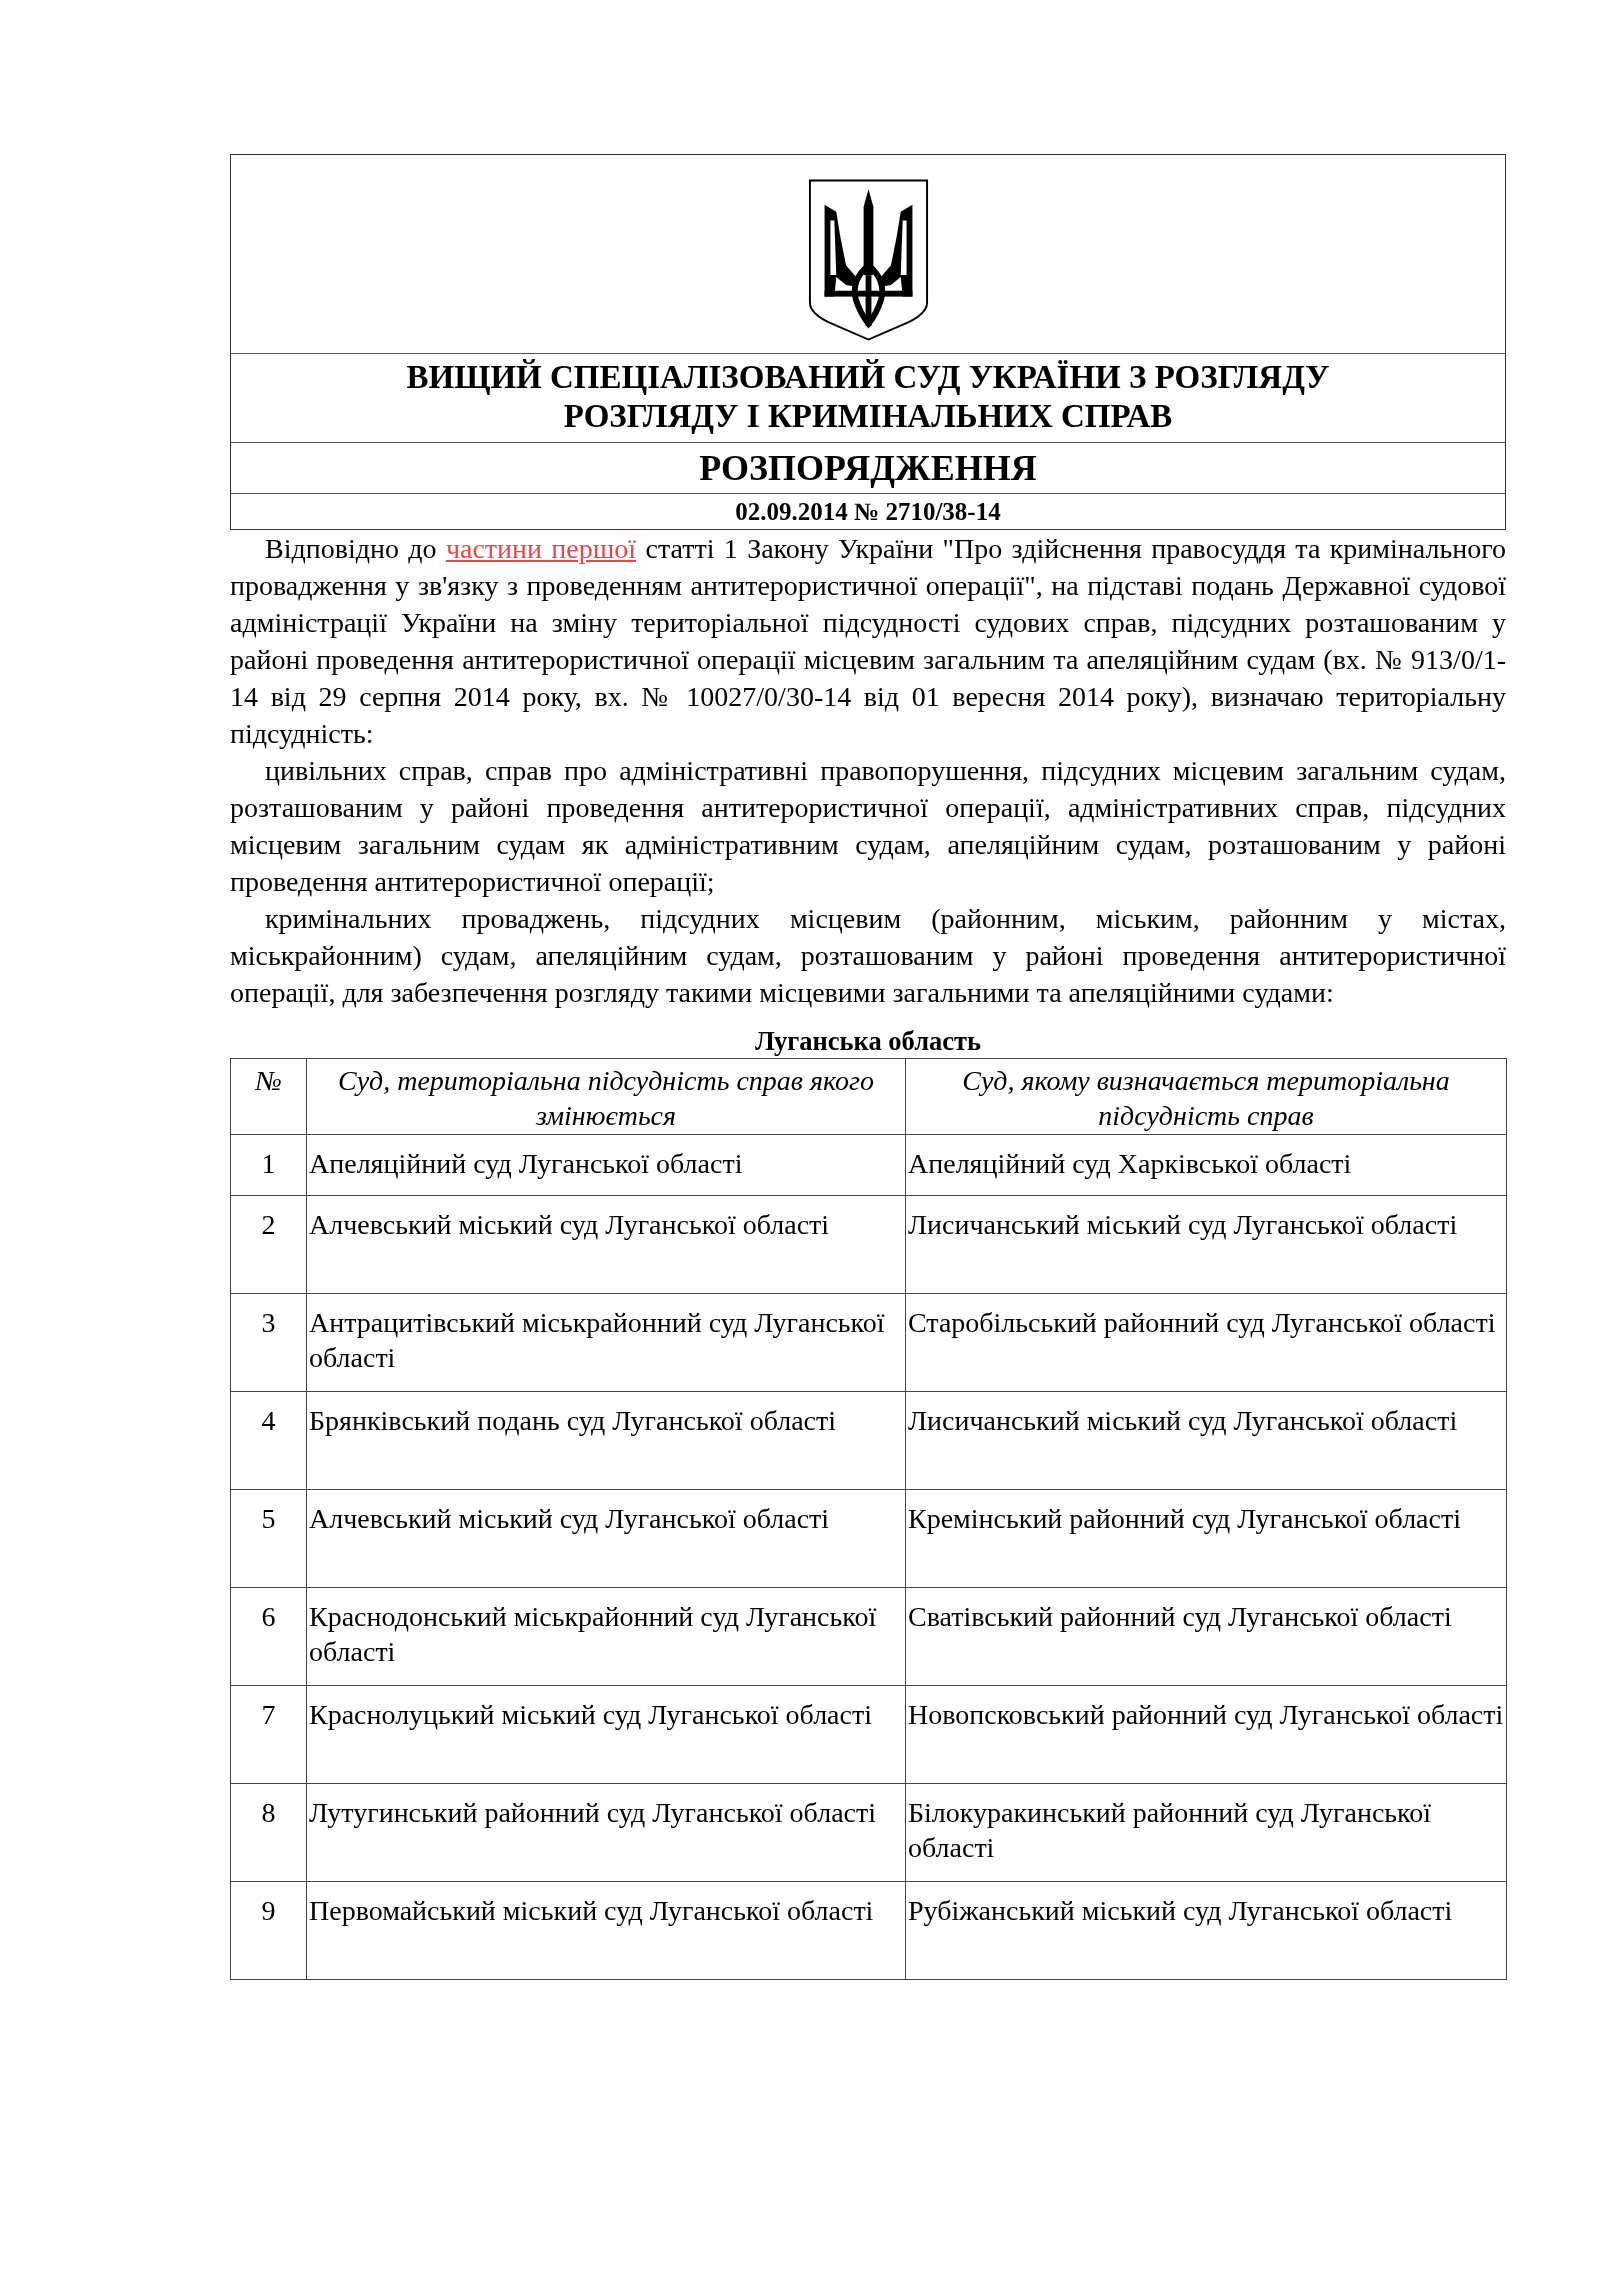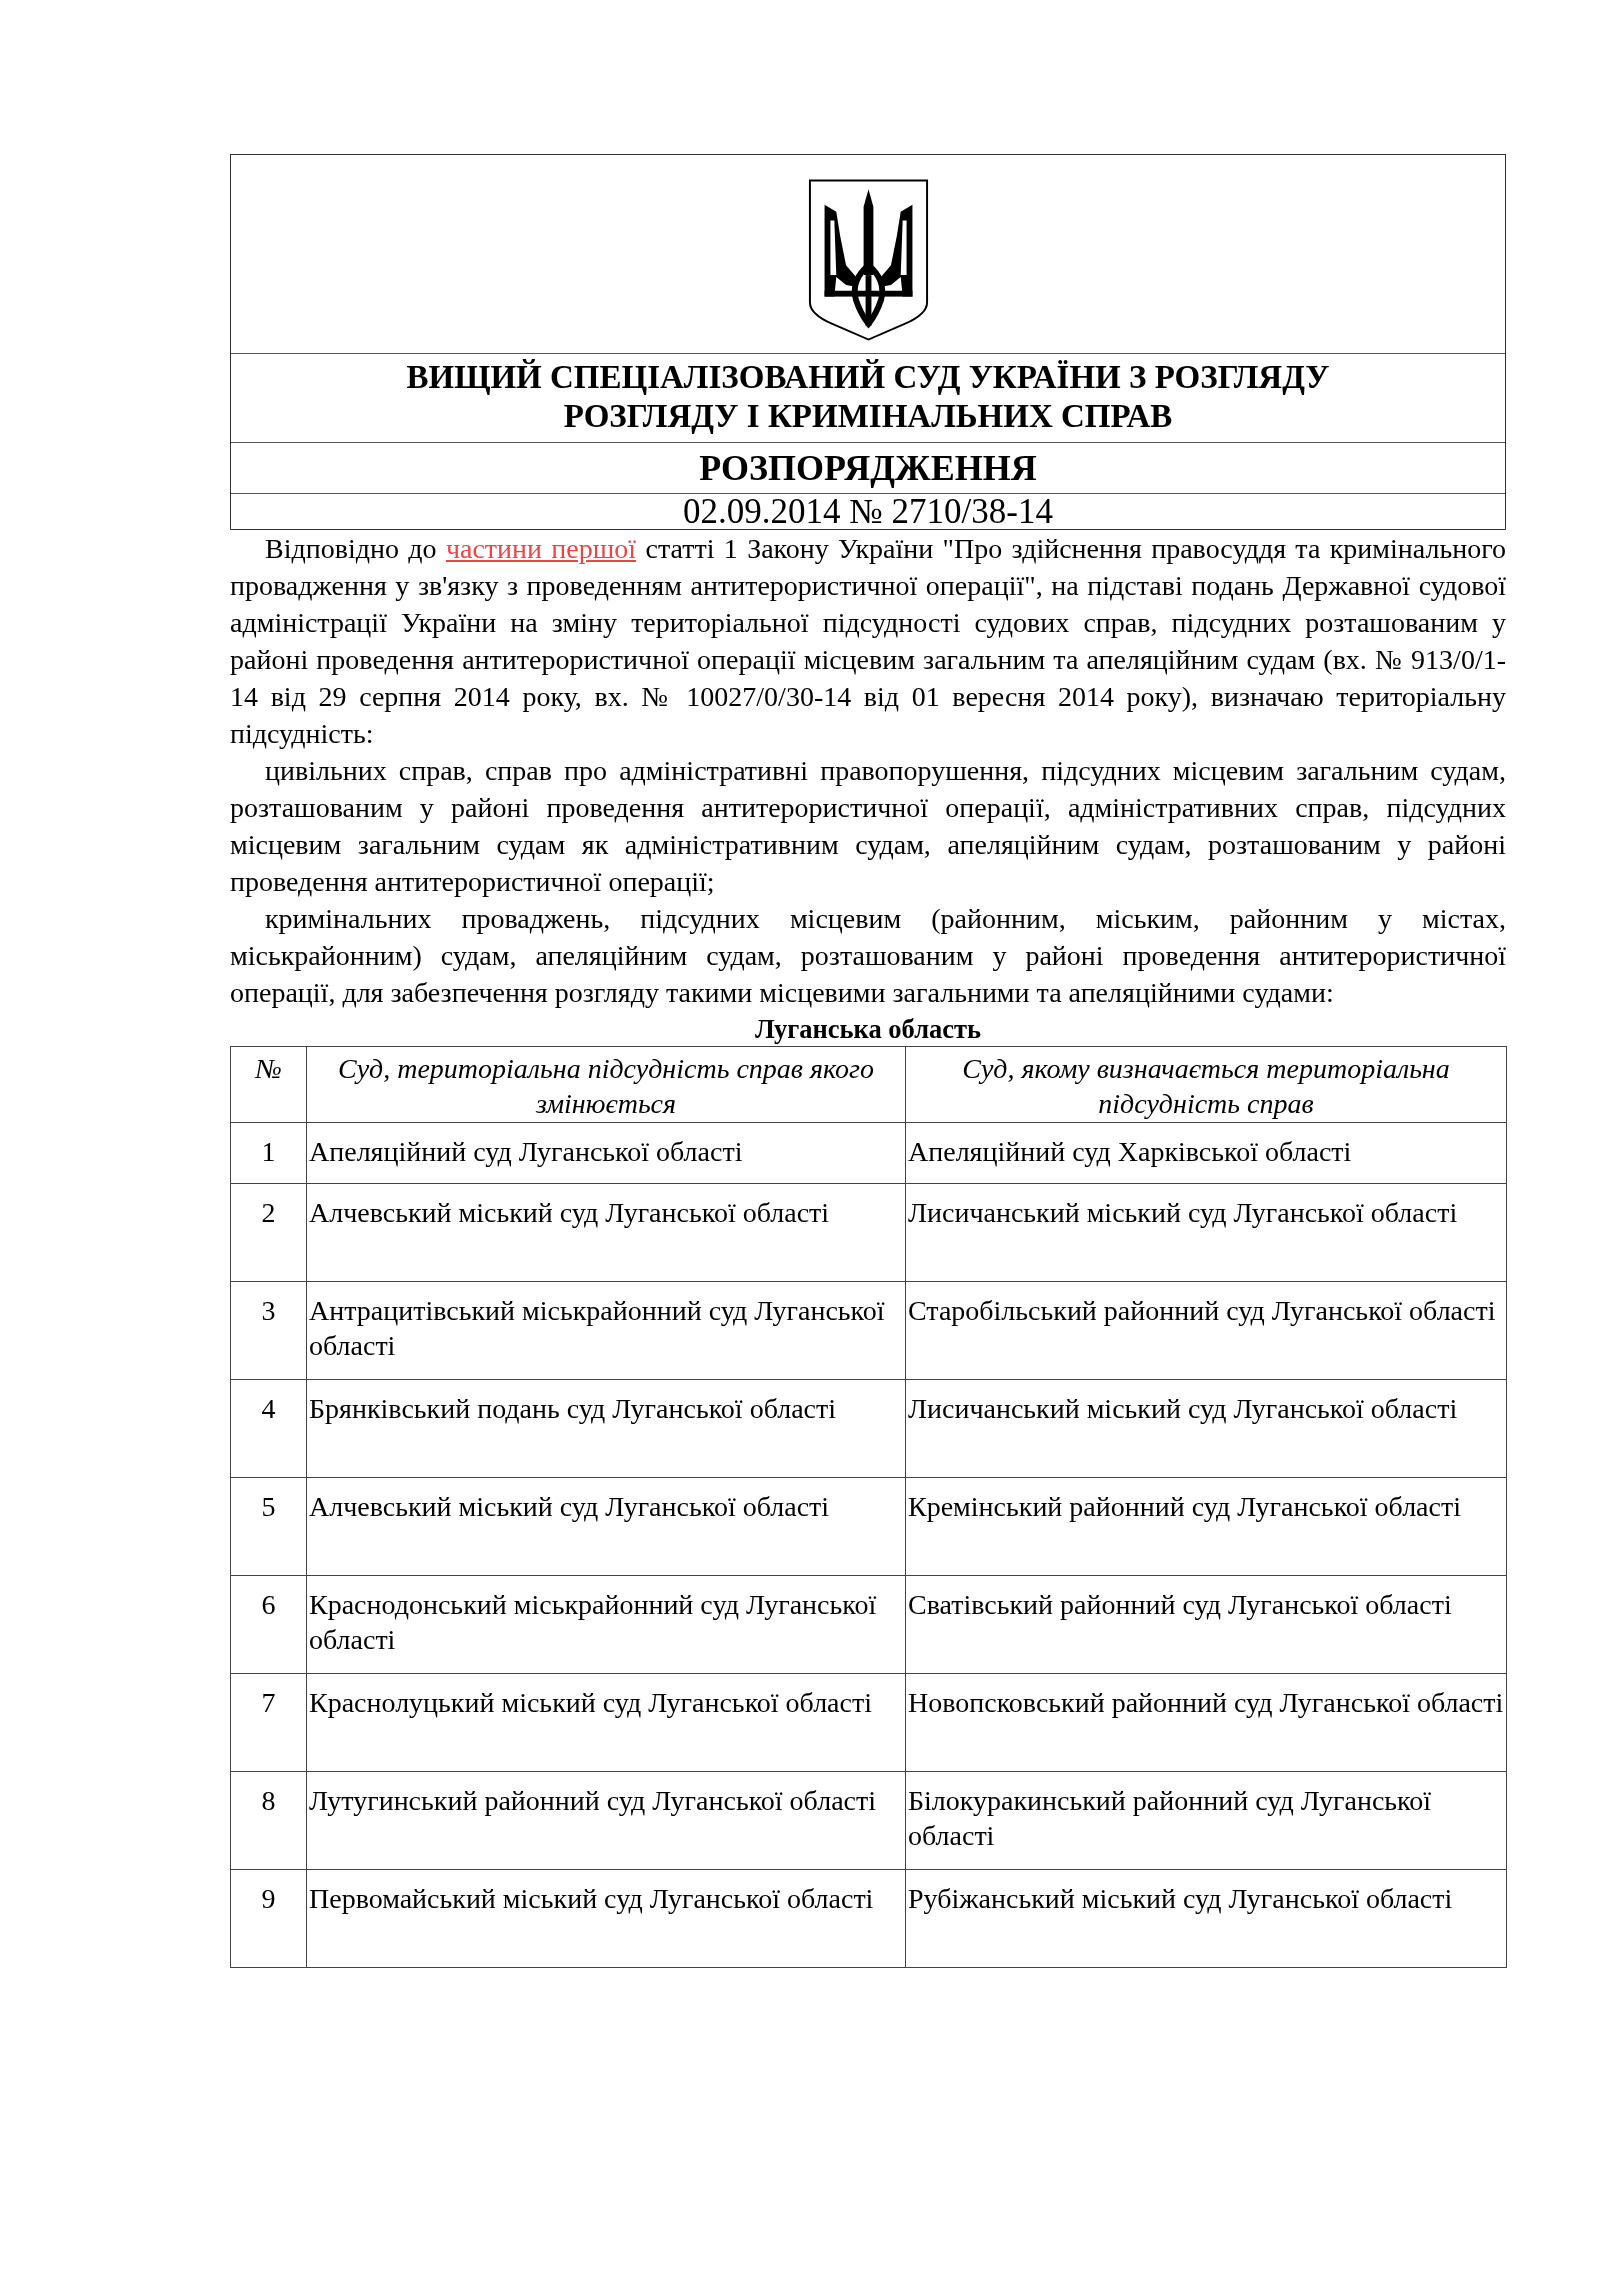--- a/index.html
+++ b/index.html
@@ -10,30 +10,30 @@
   .page { position: absolute; left: 230px; top: 154px; width: 1276px; }
 
   
   .hdr { width: 1276px; border: 1.5px solid #333; box-sizing: border-box; }
   .hdr-row { border-top: 1.5px solid #555; text-align: center; box-sizing: border-box; }
   .hdr-row:first-child { border-top: none; }
   .crest-row { height: 198px; position: relative; }
   .crest { position: absolute; left: 576px; top: 21.6px; width: 123px; height: 165px; }
   .court-row { height: 89px; font-weight: bold; font-size: 33px; line-height: 39px; padding-top: 3.9px; }
   .title-row { height: 51px; font-weight: bold; font-size: 36px; line-height: 51px; }
-  .date-row { height: 36px; font-weight: normal; font-size: 35px; line-height: 35px; }
+  .date-row { height: 36px; font-weight: bold; font-size: 25px; line-height: 35px; }
 
   
   .doc-title { text-align: center; font-weight: bold; font-size: 38px; line-height: 45px; margin-top: 7.8px; }
   .para {
     font-size: 28px; line-height: 37px; text-align: justify; text-indent: 35px;
     margin: 0;
   }
   .para a { color: #ef4444; text-decoration: underline; margin-top: 43px; }
-  .region { text-align: center; font-weight: bold; font-size: 26.5px; line-height: 33px; margin-top: 2px; }
+  .region { text-align: center; font-weight: bold; font-size: 26.5px; line-height: 33px; margin-top: 14px; }
 
   
   table.courts { width: 1276px; border-collapse: collapse; table-layout: fixed; }
   table.courts td, table.courts th {
     border: 1.5px solid #444; vertical-align: top; font-size: 28px; line-height: 35px;
     padding: 0;
   }
   table.courts th { font-weight: normal; font-style: italic; text-align: center; padding-top: 3.9px; }
   .col-n { width: 76px; }
   .col-a { width: 599px; }

